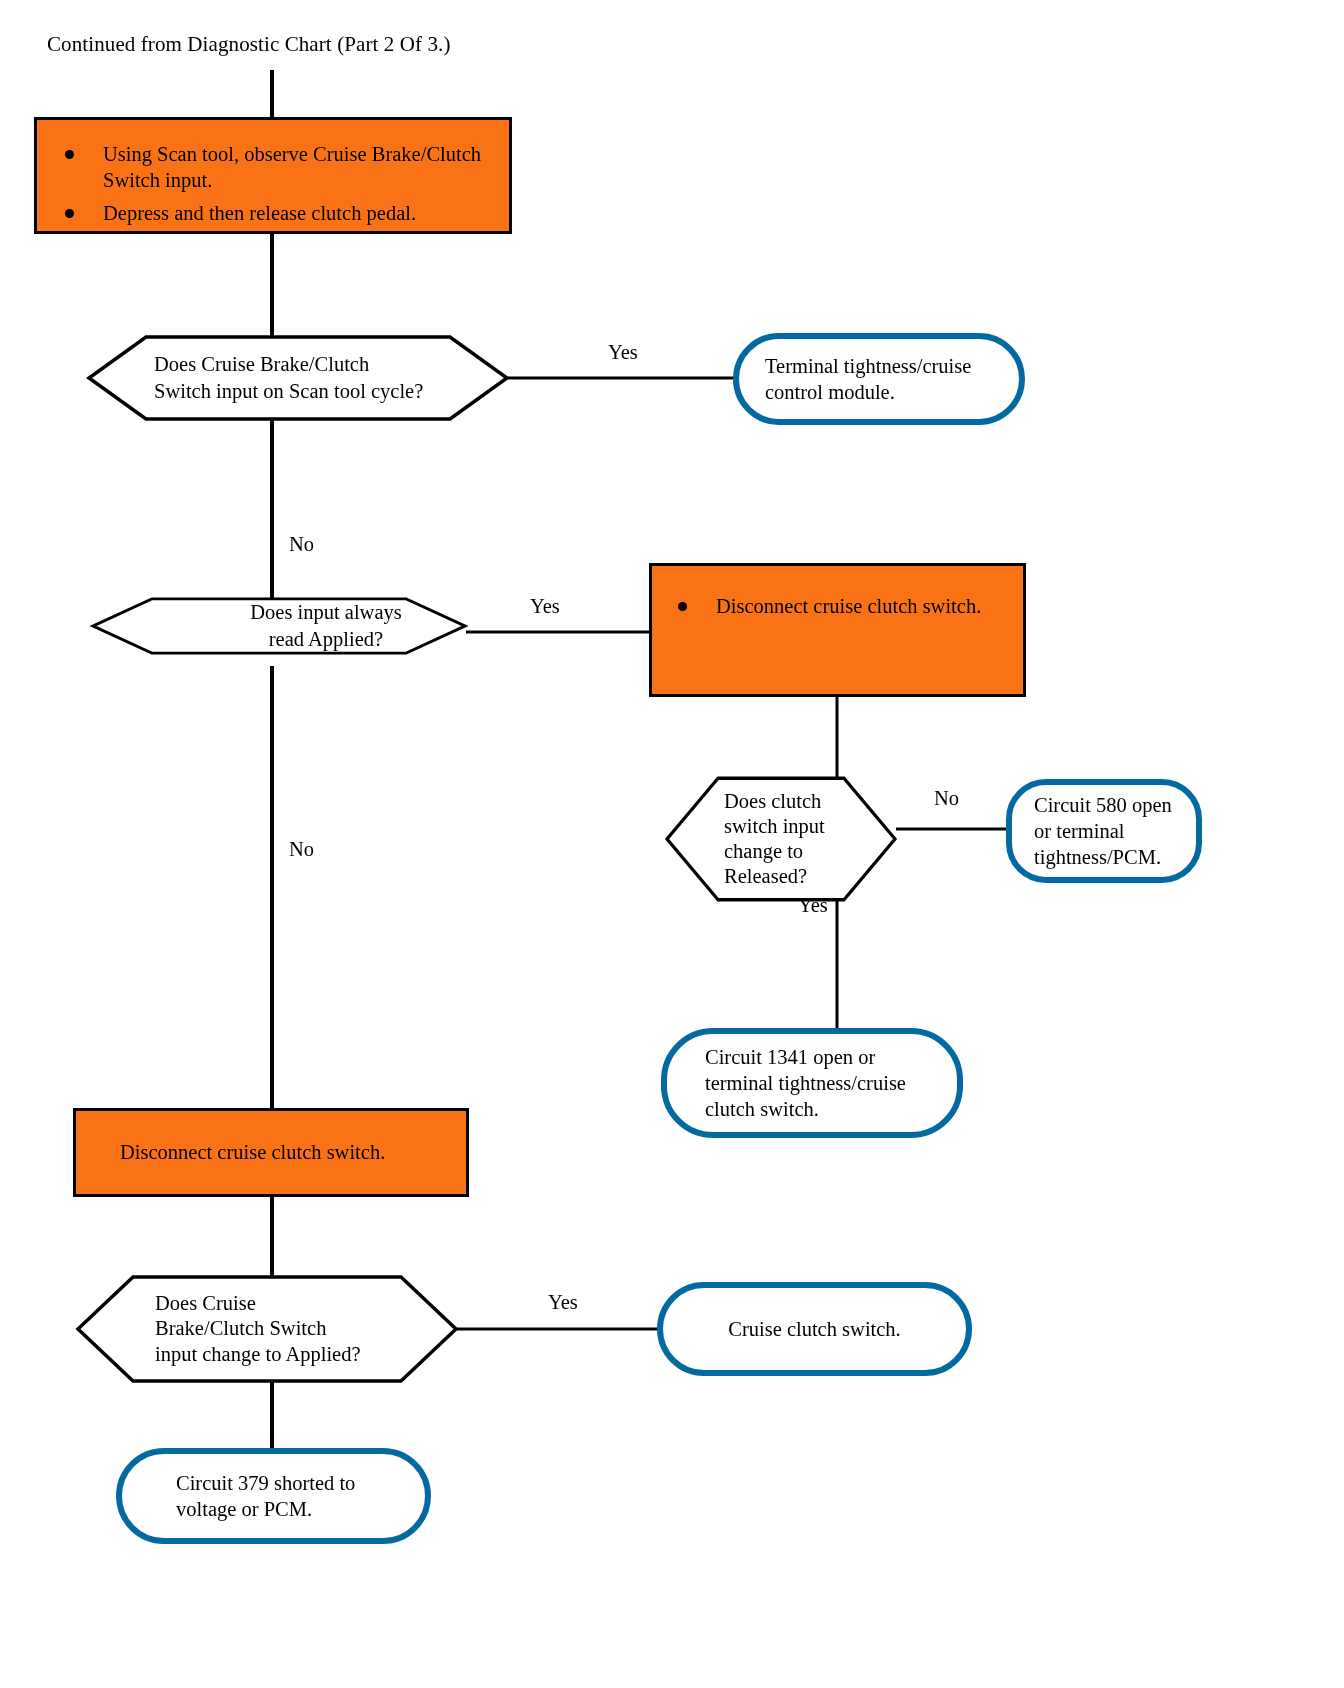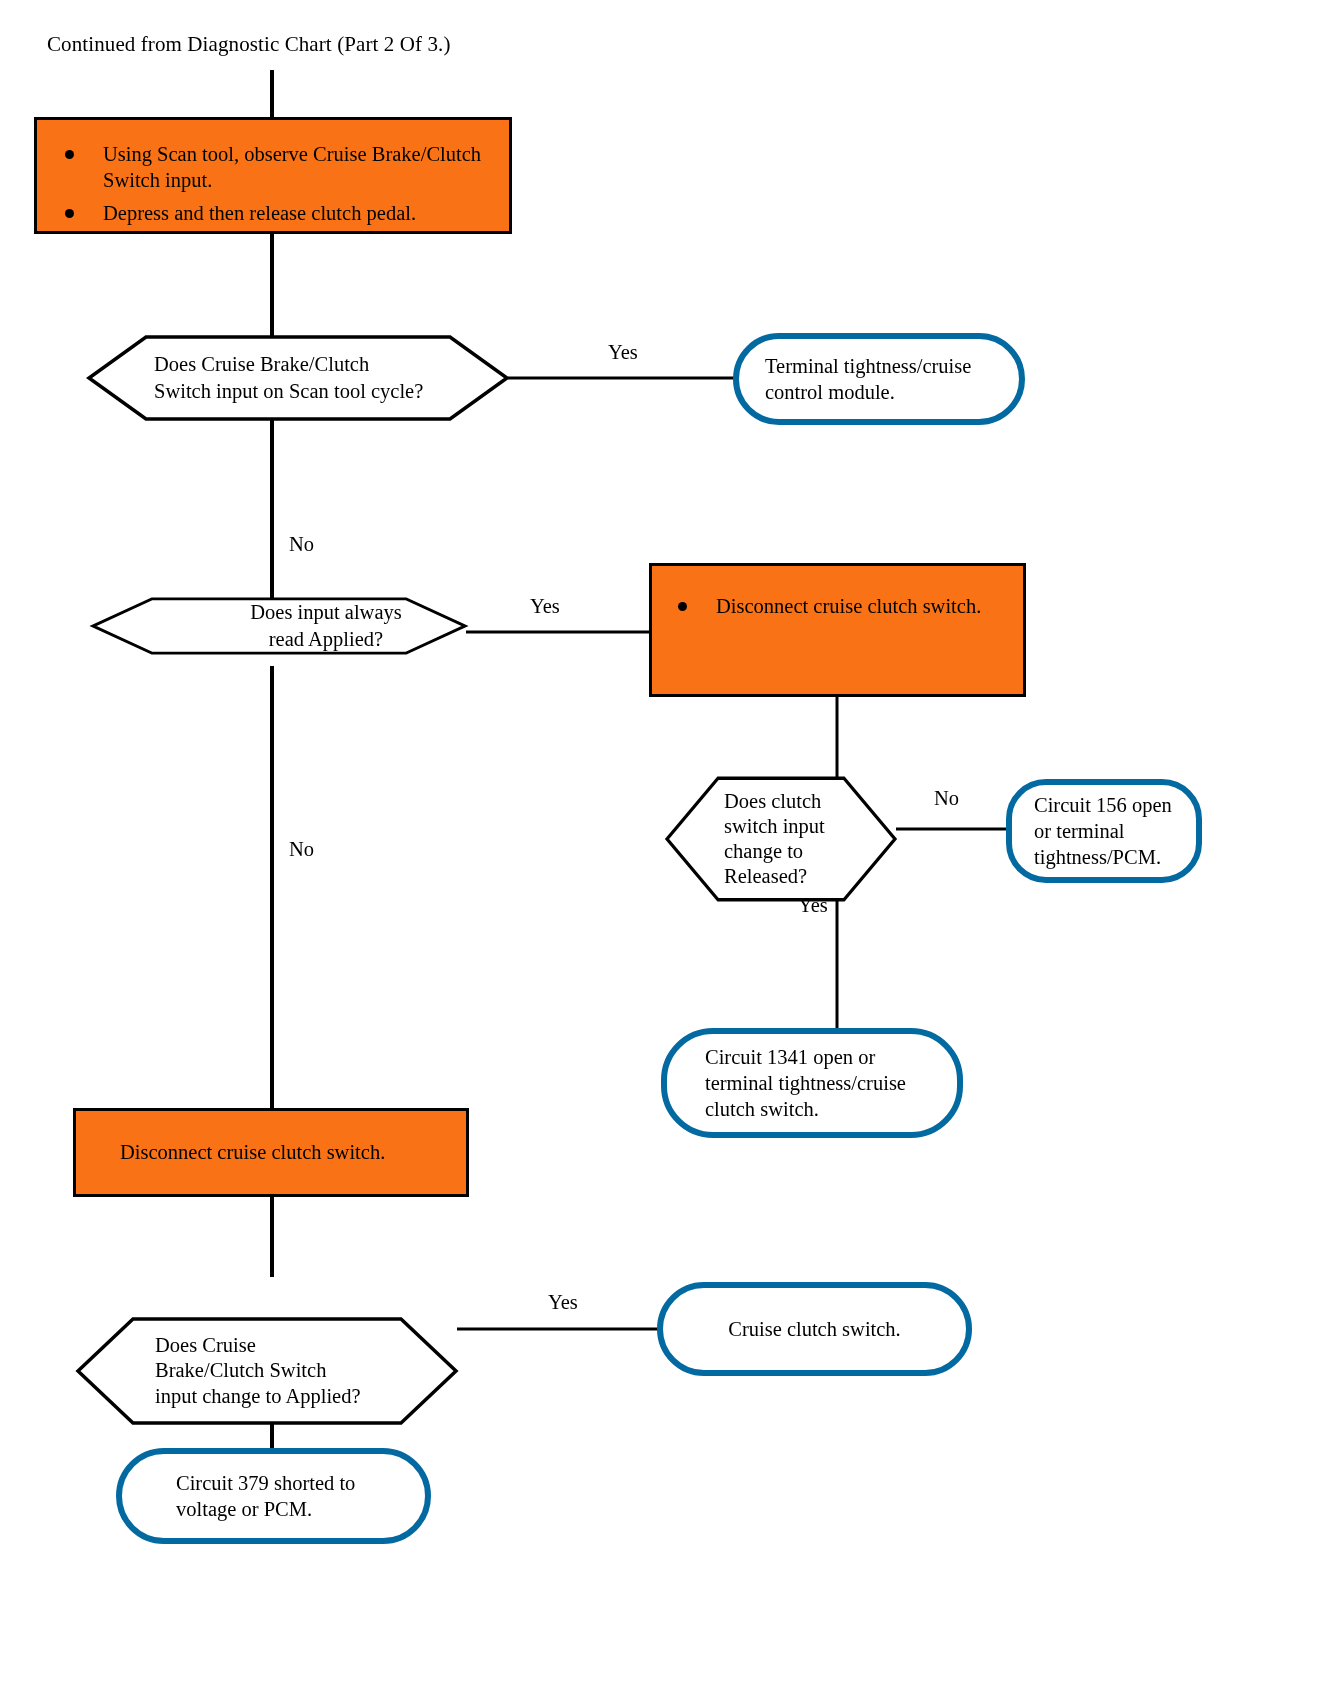--- a/index.html
+++ b/index.html
@@ -224,39 +224,39 @@
       <span>switch input</span>
       <span>change to</span>
       <span>Released?</span>
     </div>
   </div>
   <div class="branch-label" style="left:934px; top:787px;">No</div>
   <div class="branch-label" style="left:798px; top:894px;">Yes</div>
 
   <div class="node terminal" style="left:1006px; top:779px; width:196px; height:104px; border-radius:40px; padding:0 22px;">
     <div class="tinner">
-      <div>Circuit 156 open</div>
+      <div>Circuit 580 open</div>
       <div>or terminal</div>
       <div>tightness/PCM.</div>
     </div>
   </div>
 
   <div class="node terminal" style="left:661px; top:1028px; width:302px; height:110px; border-radius:52px; padding:0 38px;">
     <div class="tinner">
       <div>Circuit 1341 open or</div>
       <div>terminal tightness/cruise</div>
       <div>clutch switch.</div>
     </div>
   </div>
 
   <div class="node process" style="left:73px; top:1108px; width:396px; height:89px; display:flex; align-items:center; padding:0 0 0 44px;">
     <div class="plain-text">Disconnect cruise clutch switch.</div>
   </div>
 
-  <div class="node decision" style="left:77px; top:1276px; width:380px; height:106px;margin-top:42px;">
+  <div class="node decision" style="left:77px; top:1276px; width:380px; height:106px;">
     <svg viewBox="0 0 380 106" preserveAspectRatio="none">
       <polygon points="56,1 324,1 379,53 324,105 56,105 1,53" fill="#fff" stroke="#000" stroke-width="3.5"></polygon>
     </svg>
     <div class="dlabel" style="padding-left:78px; line-height:1.25;">
       <span>Does Cruise</span>
       <span>Brake/Clutch Switch</span>
       <span>input change to Applied?</span>
     </div>
   </div>
   <div class="branch-label" style="left:548px; top:1291px;">Yes</div>

